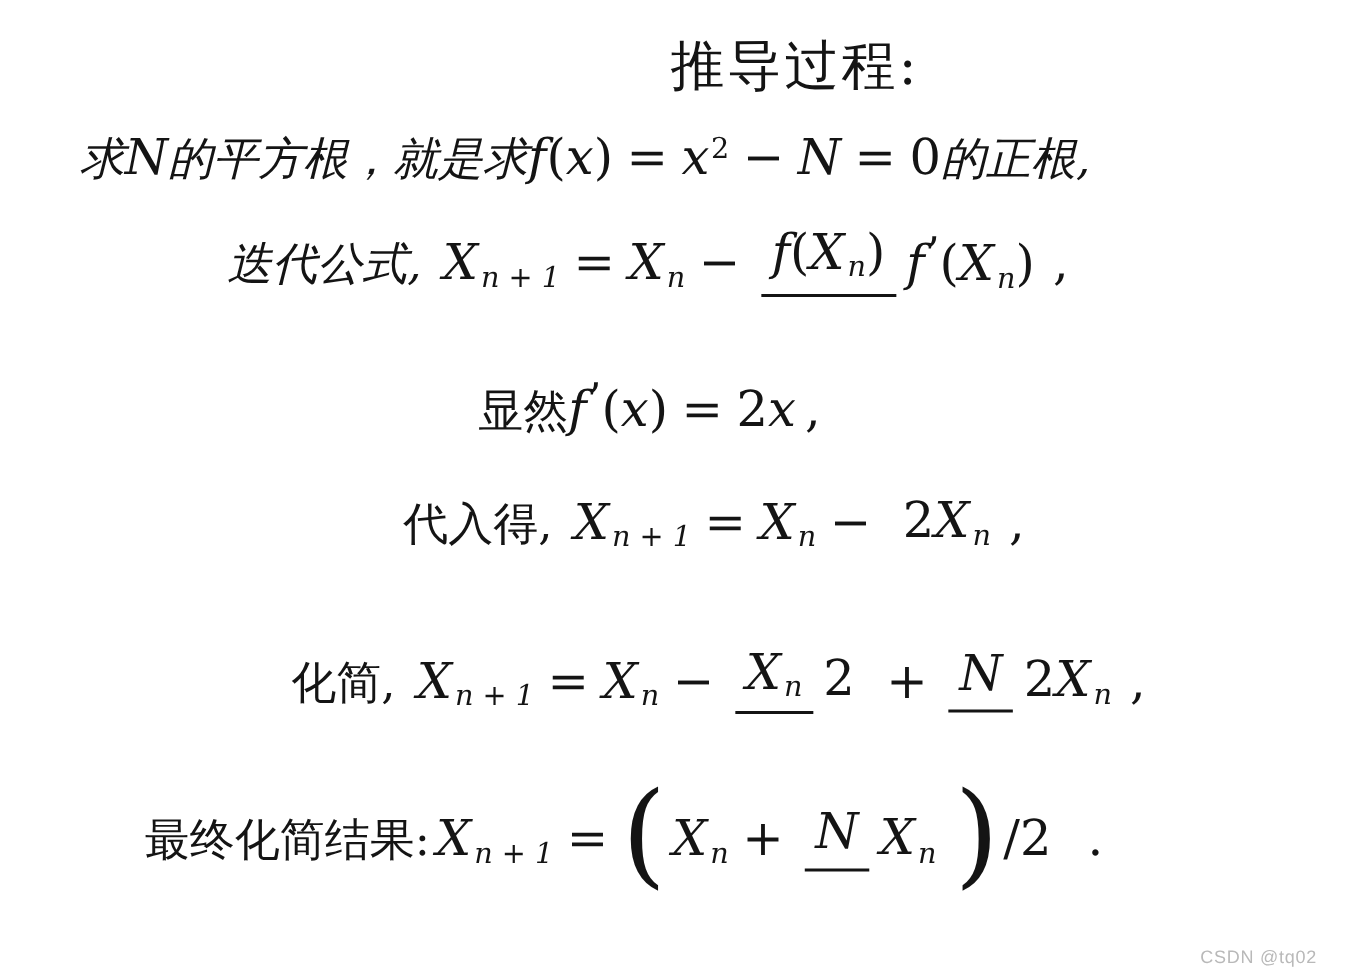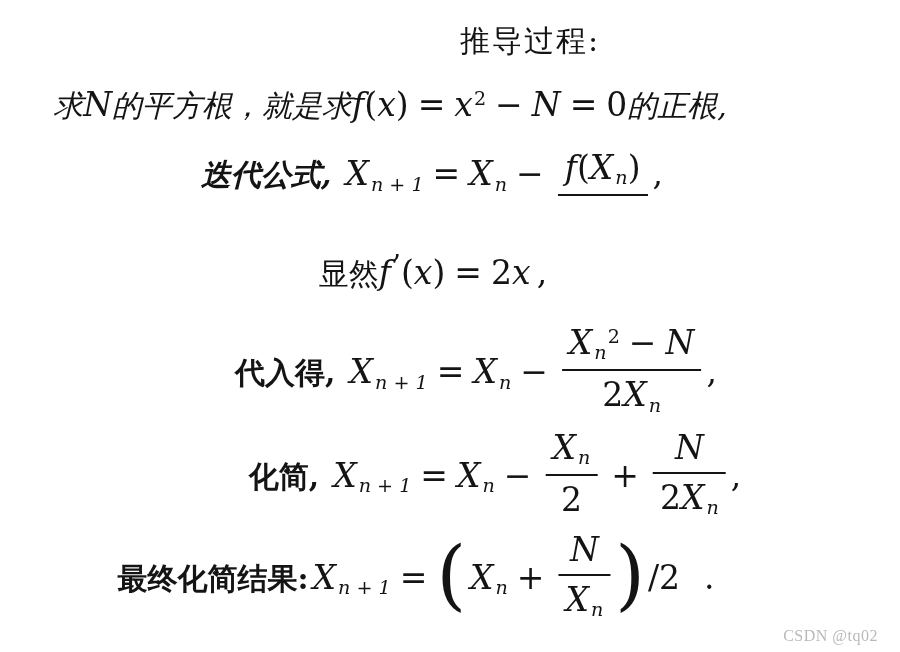--- a/index.html
+++ b/index.html
@@ -5,71 +5,71 @@
   html,body{margin:0;padding:0;}
   body{
     width:900px;height:652px;position:relative;overflow:hidden;
     background:#ffffff;color:#141414;
     font-family:"DejaVu Serif","Liberation Serif",serif;
   }
   .row{position:absolute;left:50%;transform:translateX(-50%);white-space:nowrap;line-height:1.15;}
   
   .cjk{font-family:"DejaVu Serif","Liberation Serif",serif;font-size:30px;}
   .cjk-i{font-style:italic;}
-  .label{margin-right:14px;display:inline-block;vertical-align:baseline;font-weight:bold;}
-  .title{font-size:30px;letter-spacing:2px;text-align:center;}
+  .label{margin-right:14px;display:inline-block;vertical-align:baseline;}
+  .title{font-size:36px;letter-spacing:2px;text-align:center;}
   
   .m{font-family:"DejaVu Serif","Liberation Serif",serif;font-size:33px;}
   .mi{font-style:italic;}
   .up{font-style:normal;}
   .mo{font-style:normal;margin:0 9px;}
   .sb{font-size:0.58em;font-style:italic;vertical-align:-0.28em;margin-left:2px;}
   .sp{font-size:0.58em;font-style:normal;vertical-align:0.55em;margin-left:1px;}
   .pr{font-style:normal;font-size:0.85em;vertical-align:0.32em;margin-left:1px;}
-  .frac{display:inline-flex;flex-direction:column;text-align:center;vertical-align:middle;margin:0 5px;transform:translateY(-4px);}
+  .frac{display:inline-flex;flex-direction:row;text-align:center;vertical-align:middle;margin:0 5px;transform:translateY(-4px);}
   .fnum{display:block;border-bottom:2px solid #141414;padding:1px 7px 5px;}
   .fden{display:block;padding:5px 7px 1px;}
   .bigp{font-style:normal;font-size:2.3em;line-height:0.72;vertical-align:middle;display:inline-block;transform:translateY(-5px);}
   .slash2{font-style:normal;margin-left:3px;}
   .enddot{font-style:normal;margin-left:24px;}
   .watermark{
     position:absolute;right:22px;bottom:7px;
-    font-family:Liberation Serif, serif;
-    font-size:16px;color:#b9b9b9;letter-spacing:0.5px;text-align:center;
+    font-family:Liberation Sans, sans-serif;
+    font-size:12px;color:#b9b9b9;letter-spacing:0.5px;text-align:center;
   }
 </style>
 </head>
 <body>
 
 <div class="row" style="top:24px;margin-left:80px">
   <span class="cjk title">推导过程:</span>
 </div>
 
 <div class="row" style="top:86px;margin-left:-60px">
   <span class="cjk cjk-i">求</span><span class="m mi">N</span><span class="cjk cjk-i">的平方根，就是求</span><span class="m"><span class="mi">f</span><span class="up">(</span><span class="mi">x</span><span class="up">)</span><span class="mo">=</span><span class="mi">x</span><span class="sp">2</span><span class="mo">−</span><span class="mi">N</span><span class="mo">=</span><span class="up">0</span></span><span class="cjk cjk-i">的正根,</span>
 </div>
 
 <div class="row" style="top:152px;margin-left:-18px">
   <span class="cjk cjk-i label">迭代公式,</span><span class="m"><span class="mi">X</span><span class="sb">n + 1</span><span class="mo">=</span><span class="mi">X</span><span class="sb">n</span><span class="mo">−</span><span class="frac">
         <span class="fnum"><span class="mi">f</span><span class="up">(</span><span class="mi">X</span><span class="sb">n</span><span class="up">)</span></span>
+        <span class="fden"><span class="mi">f</span><span class="pr">’</span><span class="up">(</span><span class="mi">X</span><span class="sb">n</span><span class="up">)</span></span>
       </span><span class="up">,</span></span>
 </div>
 
 <div class="row" style="top:250px;margin-left:-17px">
   <span class="cjk">显然</span><span class="m"><span class="mi">f</span><span class="pr">’</span><span class="up">(</span><span class="mi">x</span><span class="up">)</span><span class="mo">=</span><span class="up">2</span><span class="mi">x</span><span class="up" style="margin-left:6px">,</span></span>
 </div>
 
 <div class="row" style="top:327px;margin-left:26px">
   <span class="cjk label">代入得,</span><span class="m"><span class="mi">X</span><span class="sb">n + 1</span><span class="mo">=</span><span class="mi">X</span><span class="sb">n</span><span class="mo">−</span><span class="frac">
-        <span class="fnum"><span class="mi">X</span><span class="sb">n</span><span class="sp">2</span><span class="mo">−</span><span class="mi">N</span></span>
         <span class="fden"><span class="up">2</span><span class="mi">X</span><span class="sb">n</span></span>
       </span><span class="up">,</span></span>
 </div>
 
-<div class="row" style="top:432px;margin-left:45px">
+<div class="row" style="top:432px;margin-left:29px">
   <span class="cjk label">化简,</span><span class="m"><span class="mi">X</span><span class="sb">n + 1</span><span class="mo">=</span><span class="mi">X</span><span class="sb">n</span><span class="mo">−</span><span class="frac">
         <span class="fnum"><span class="mi">X</span><span class="sb">n</span></span>
         <span class="fden"><span class="up">2</span></span>
       </span><span class="mo">+</span><span class="frac">
         <span class="fnum"><span class="mi">N</span></span>
         <span class="fden"><span class="up">2</span><span class="mi">X</span><span class="sb">n</span></span>
       </span><span class="up">,</span></span>
 </div>
 
 <div class="row" style="top:534px;margin-left:-34px">

